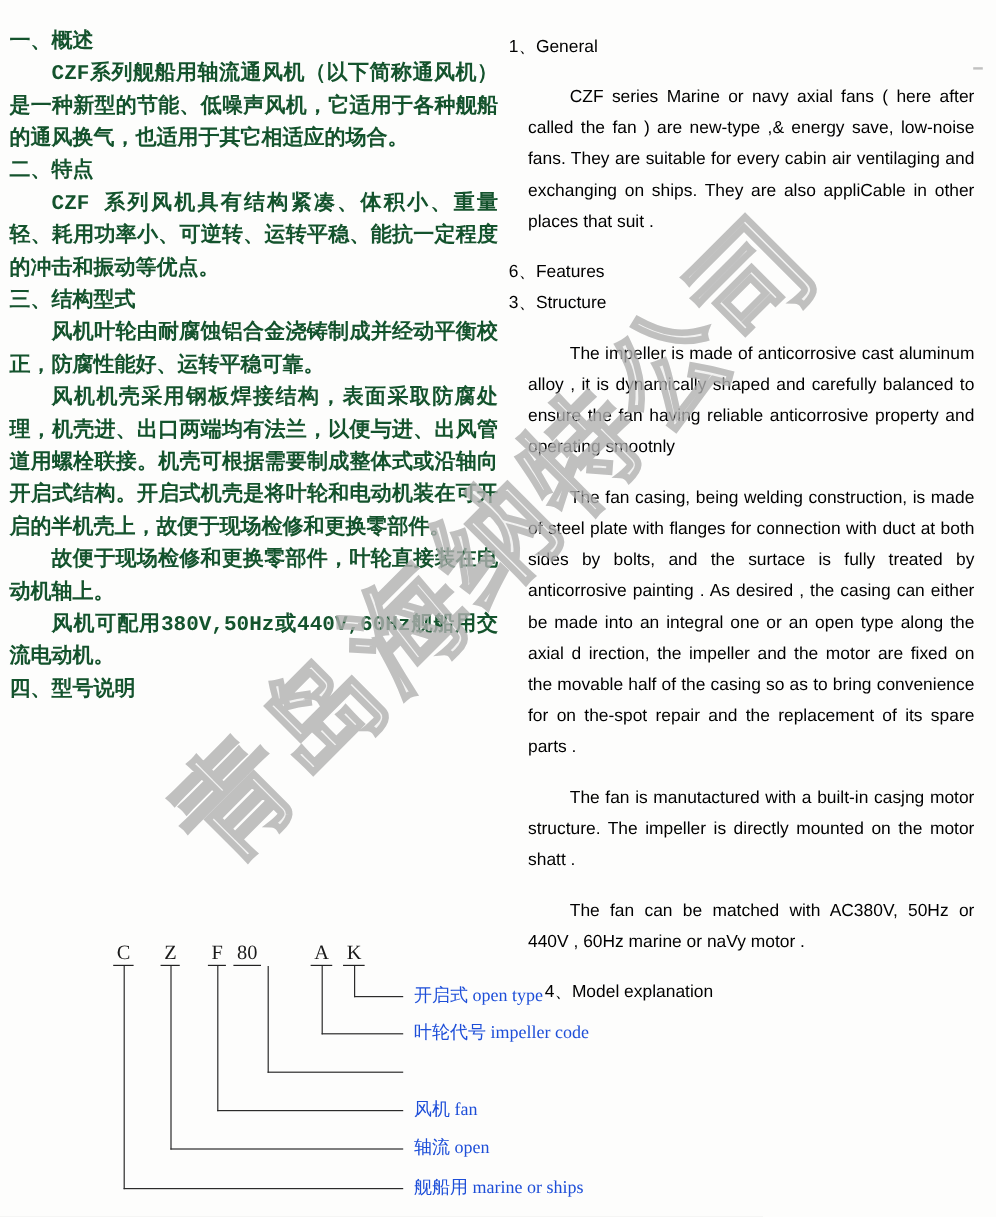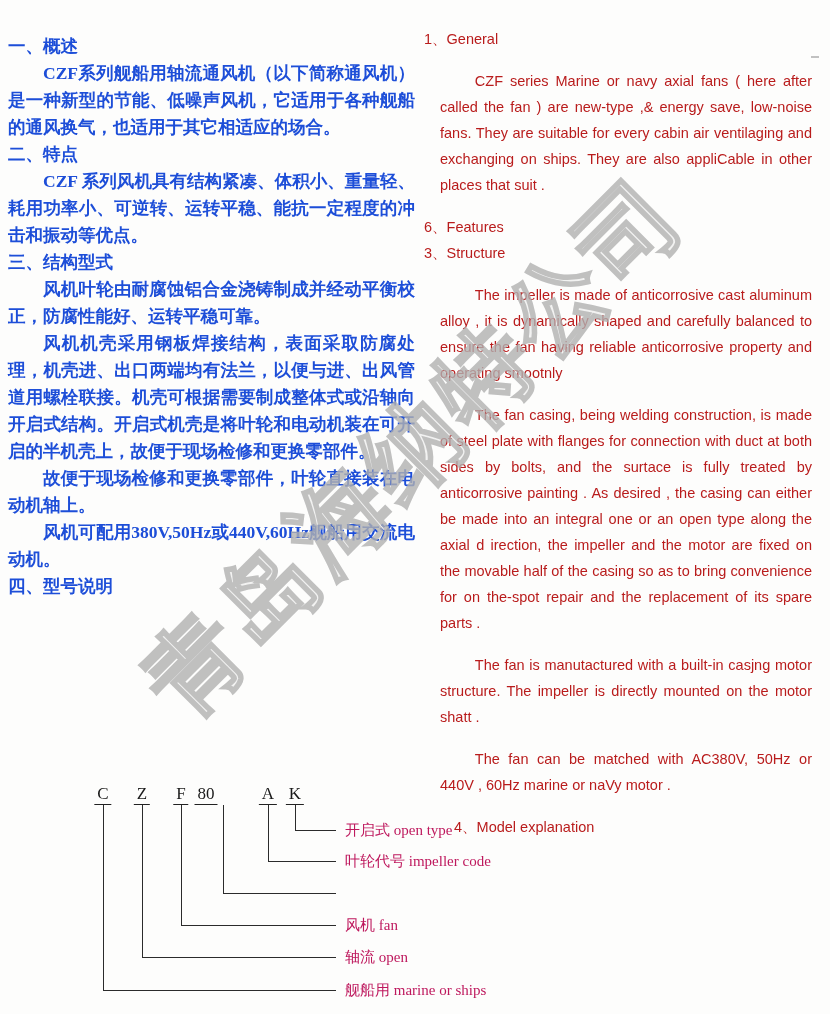--- a/index.html
+++ b/index.html
@@ -3,39 +3,39 @@
 <meta charset="utf-8">
 <style>
   html,body { margin:0; padding:0; background:#e8e8e6; }
   .page {
     position:relative; width:830px; height:1014px; margin:0 auto;
     background:#fdfdfc; overflow:hidden; color:#1b1b1b;
   }
 
   
   .col-zh {
-    position:absolute; left:8px; top:33px; width:407px;
-    font-family:Liberation Serif, serif; font-weight:700;
-    font-size:17.5px; line-height:27px; text-align:justify; color:#1d4ed8;
+    position:absolute; left:8px; top:22px; width:407px;
+    font-family:Liberation Mono, monospace; font-weight:700;
+    font-size:17.5px; line-height:27px; text-align:justify; color:#14532d;
   }
   .col-zh h3 { margin:0; font-size:17.5px; font-weight:700; }
   .col-zh p  { margin:0; text-indent:2em; }
   .mt19 { margin-top:19px; }
   .mt46 { margin-top:46px; }
   .mt18 { margin-top:18px; }
   .mt45 { margin-top:45px; }
   .mt24 { margin-top:24px; }
   .mt25 { margin-top:25px; }
   .mt0  { margin-top:0; }
 
   
   .col-en {
     position:absolute; left:424px; top:26px; width:404px;
     font-family:"Liberation Sans", sans-serif;
-    font-size:14.5px; line-height:26px; color:#b91c1c; text-align:justify;
+    font-size:14.5px; line-height:26px; color:#000000; text-align:justify;
   }
   .col-en h3 { margin:0; font-size:14.5px; font-weight:400; }
   .col-en p  { margin:16px; text-indent:2.4em; }
   .en-g12 { margin-top:12px; }
   .en-g16 { margin-top:16px; }
   .h4-indent { padding-left:30px; }
 
   
   .watermark {
     position:absolute; left:50%; top:448px;
@@ -52,21 +52,21 @@
     position:absolute; top:2px; transform:translateX(-50%);
     font-family:"Liberation Serif", serif; font-size:17px; color:#1a1a1a;
     border-bottom:1.5px solid #222; padding:0 3px; line-height:20px;
   }
   .connector {
     position:absolute; top:23px;
     border-left:1.3px solid #2b2b2b; border-bottom:1.3px solid #2b2b2b;
   }
   .diag-label {
     position:absolute; left:285px; white-space:nowrap;
-    font-family:"Liberation Serif", serif; font-size:15px; line-height:24px; color:#be185d;
+    font-family:"Liberation Serif", serif; font-size:15px; line-height:24px; color:#1d4ed8;
   }
 
   .scan-artifact {
     position:absolute; left:811px; top:56px; width:8px; height:2px;
     background:#9a9a9a; opacity:.6;
   }
 </style>
 </head>
 <body>
 

